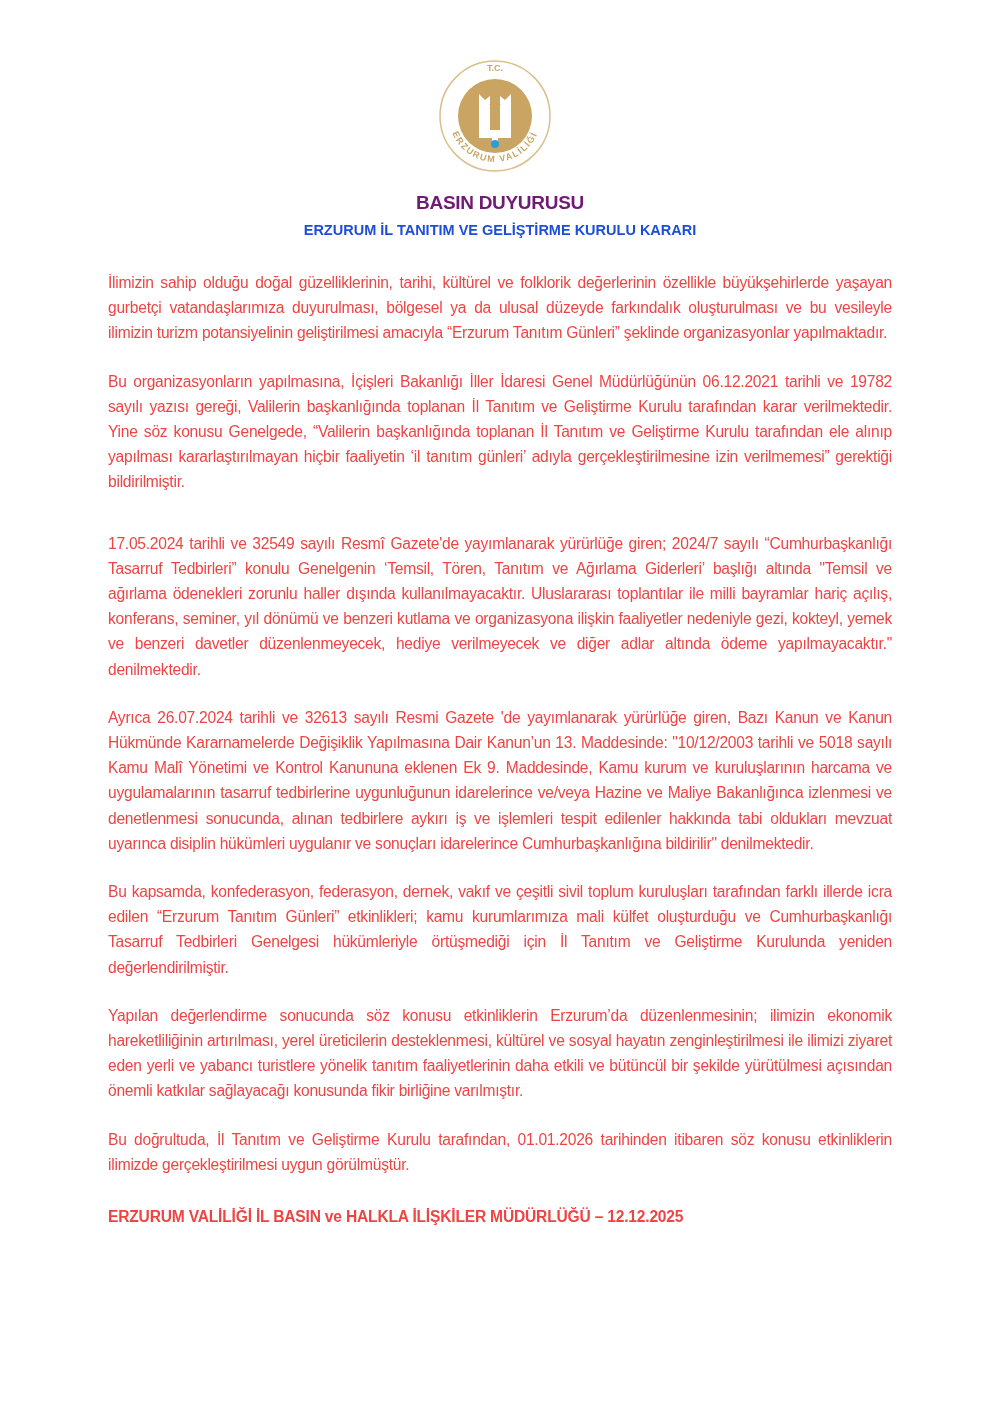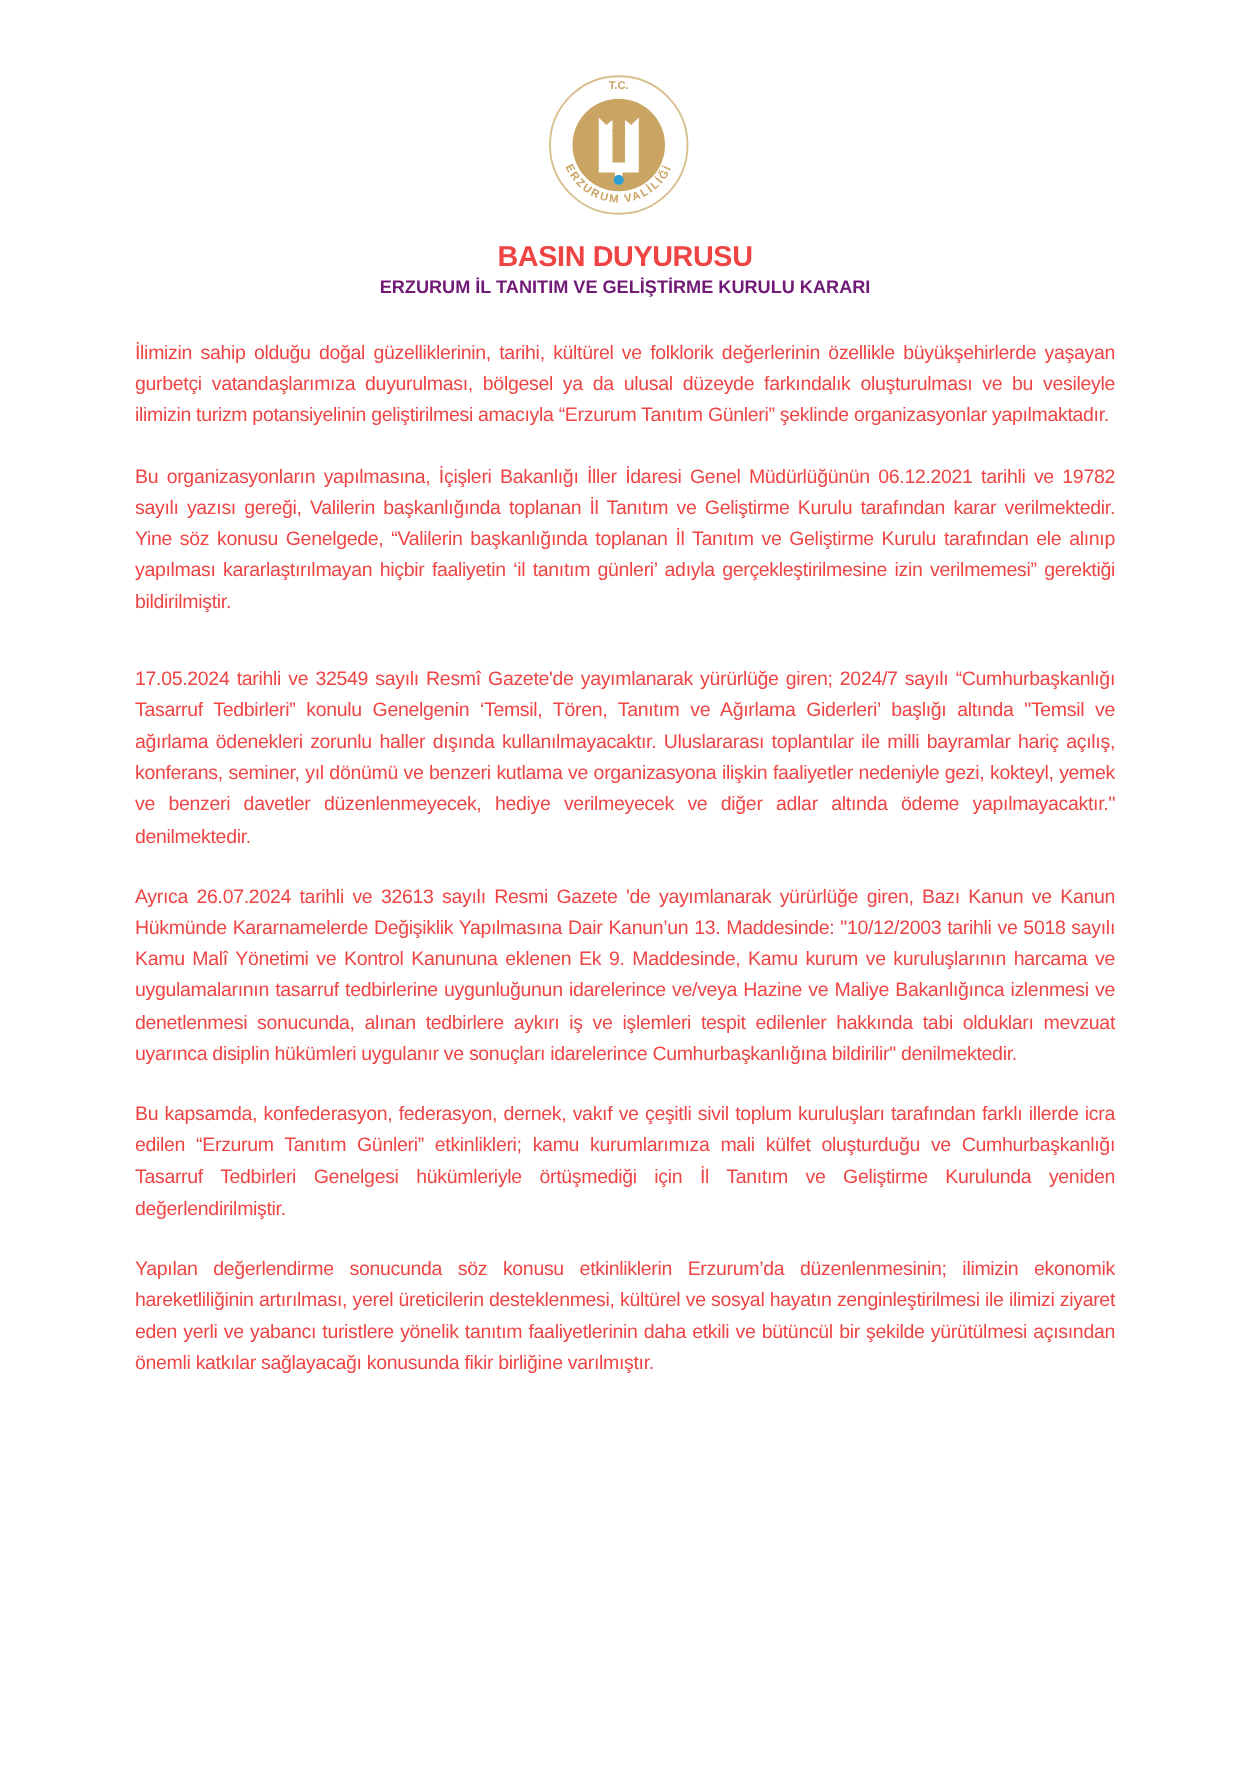--- a/index.html
+++ b/index.html
@@ -3,25 +3,25 @@
   <meta charset="utf-8">
   <style>
     html, body { margin: 0; padding: 0; background: #ffffff; }
     body {
       width: 1000px; height: 1425px; position: relative; overflow: hidden;
       font-family: "Liberation Sans", sans-serif; color: #1a1a1a;
     }
     .logo { position: absolute; left: 435px; top: 58px; width: 120px; height: 115px; }
     .title {
       position: absolute; left: 0; width: 1000px; top: 192px; text-align: center;
-      font-weight: bold; font-size: 23px; letter-spacing: -0.3px; color: #ef4444;
+      font-weight: bold; font-size: 19px; letter-spacing: -0.3px; color: #701a75;
     }
     .subtitle {
       position: absolute; left: 0; width: 1000px; top: 222px; text-align: center;
-      font-weight: bold; font-size: 14.5px; color: #701a75;
+      font-weight: bold; font-size: 14.5px; color: #1d4ed8;
     }
     .body-text {
       position: absolute; left: 108px; width: 784px; top: 270px;
       font-size: 15.6px; line-height: 25.2px; text-align: justify; color: #ef4444;
       letter-spacing: -0.25px;
     }
     .body-text p { margin: 0 0 23px 0; }
     .body-text p.p2 { margin-bottom: 36px; }
     .signature {
       font-weight: bold; font-size: 15.6px; margin-top: 27px; letter-spacing: -0.2px;
@@ -52,13 +52,15 @@
 <div class="title">BASIN DUYURUSU</div>
 <div class="subtitle">ERZURUM İL TANITIM VE GELİŞTİRME KURULU KARARI</div>
 
 <div class="body-text">
   <p>İlimizin sahip olduğu doğal güzelliklerinin, tarihi, kültürel ve folklorik değerlerinin özellikle büyükşehirlerde yaşayan gurbetçi vatandaşlarımıza duyurulması, bölgesel ya da ulusal düzeyde farkındalık oluşturulması ve bu vesileyle ilimizin turizm potansiyelinin geliştirilmesi amacıyla “Erzurum Tanıtım Günleri” şeklinde organizasyonlar yapılmaktadır.</p>
   <p class="p2">Bu organizasyonların yapılmasına, İçişleri Bakanlığı İller İdaresi Genel Müdürlüğünün 06.12.2021 tarihli ve 19782 sayılı yazısı gereği, Valilerin başkanlığında toplanan İl Tanıtım ve Geliştirme Kurulu tarafından karar verilmektedir. Yine söz konusu Genelgede, “Valilerin başkanlığında toplanan İl Tanıtım ve Geliştirme Kurulu tarafından ele alınıp yapılması kararlaştırılmayan hiçbir faaliyetin ‘il tanıtım günleri’ adıyla gerçekleştirilmesine izin verilmemesi” gerektiği bildirilmiştir.</p>
   <p>17.05.2024 tarihli ve 32549 sayılı Resmî Gazete'de yayımlanarak yürürlüğe giren; 2024/7 sayılı “Cumhurbaşkanlığı Tasarruf Tedbirleri” konulu Genelgenin ‘Temsil, Tören, Tanıtım ve Ağırlama Giderleri’ başlığı altında "Temsil ve ağırlama ödenekleri zorunlu haller dışında kullanılmayacaktır. Uluslararası toplantılar ile milli bayramlar hariç açılış, konferans, seminer, yıl dönümü ve benzeri kutlama ve organizasyona ilişkin faaliyetler nedeniyle gezi, kokteyl, yemek ve benzeri davetler düzenlenmeyecek, hediye verilmeyecek ve diğer adlar altında ödeme yapılmayacaktır." denilmektedir.</p>
   <p>Ayrıca 26.07.2024 tarihli ve 32613 sayılı Resmi Gazete 'de yayımlanarak yürürlüğe giren, Bazı Kanun ve Kanun Hükmünde Kararnamelerde Değişiklik Yapılmasına Dair Kanun’un 13. Maddesinde: "10/12/2003 tarihli ve 5018 sayılı Kamu Malî Yönetimi ve Kontrol Kanununa eklenen Ek 9. Maddesinde, Kamu kurum ve kuruluşlarının harcama ve uygulamalarının tasarruf tedbirlerine uygunluğunun idarelerince ve/veya Hazine ve Maliye Bakanlığınca izlenmesi ve denetlenmesi sonucunda, alınan tedbirlere aykırı iş ve işlemleri tespit edilenler hakkında tabi oldukları mevzuat uyarınca disiplin hükümleri uygulanır ve sonuçları idarelerince Cumhurbaşkanlığına bildirilir" denilmektedir.</p>
   <p>Bu kapsamda, konfederasyon, federasyon, dernek, vakıf ve çeşitli sivil toplum kuruluşları tarafından farklı illerde icra edilen “Erzurum Tanıtım Günleri” etkinlikleri; kamu kurumlarımıza mali külfet oluşturduğu ve Cumhurbaşkanlığı Tasarruf Tedbirleri Genelgesi hükümleriyle örtüşmediği için İl Tanıtım ve Geliştirme Kurulunda yeniden değerlendirilmiştir.</p>
   <p>Yapılan değerlendirme sonucunda söz konusu etkinliklerin Erzurum’da düzenlenmesinin; ilimizin ekonomik hareketliliğinin artırılması, yerel üreticilerin desteklenmesi, kültürel ve sosyal hayatın zenginleştirilmesi ile ilimizi ziyaret eden yerli ve yabancı turistlere yönelik tanıtım faaliyetlerinin daha etkili ve bütüncül bir şekilde yürütülmesi açısından önemli katkılar sağlayacağı konusunda fikir birliğine varılmıştır.</p>
+  <p>Bu doğrultuda, İl Tanıtım ve Geliştirme Kurulu tarafından, 01.01.2026 tarihinden itibaren söz konusu etkinliklerin ilimizde gerçekleştirilmesi uygun görülmüştür.</p>
+  <div class="signature">ERZURUM VALİLİĞİ İL BASIN ve HALKLA İLİŞKİLER MÜDÜRLÜĞÜ – 12.12.2025</div>
 </div>
 
 </body></html>

